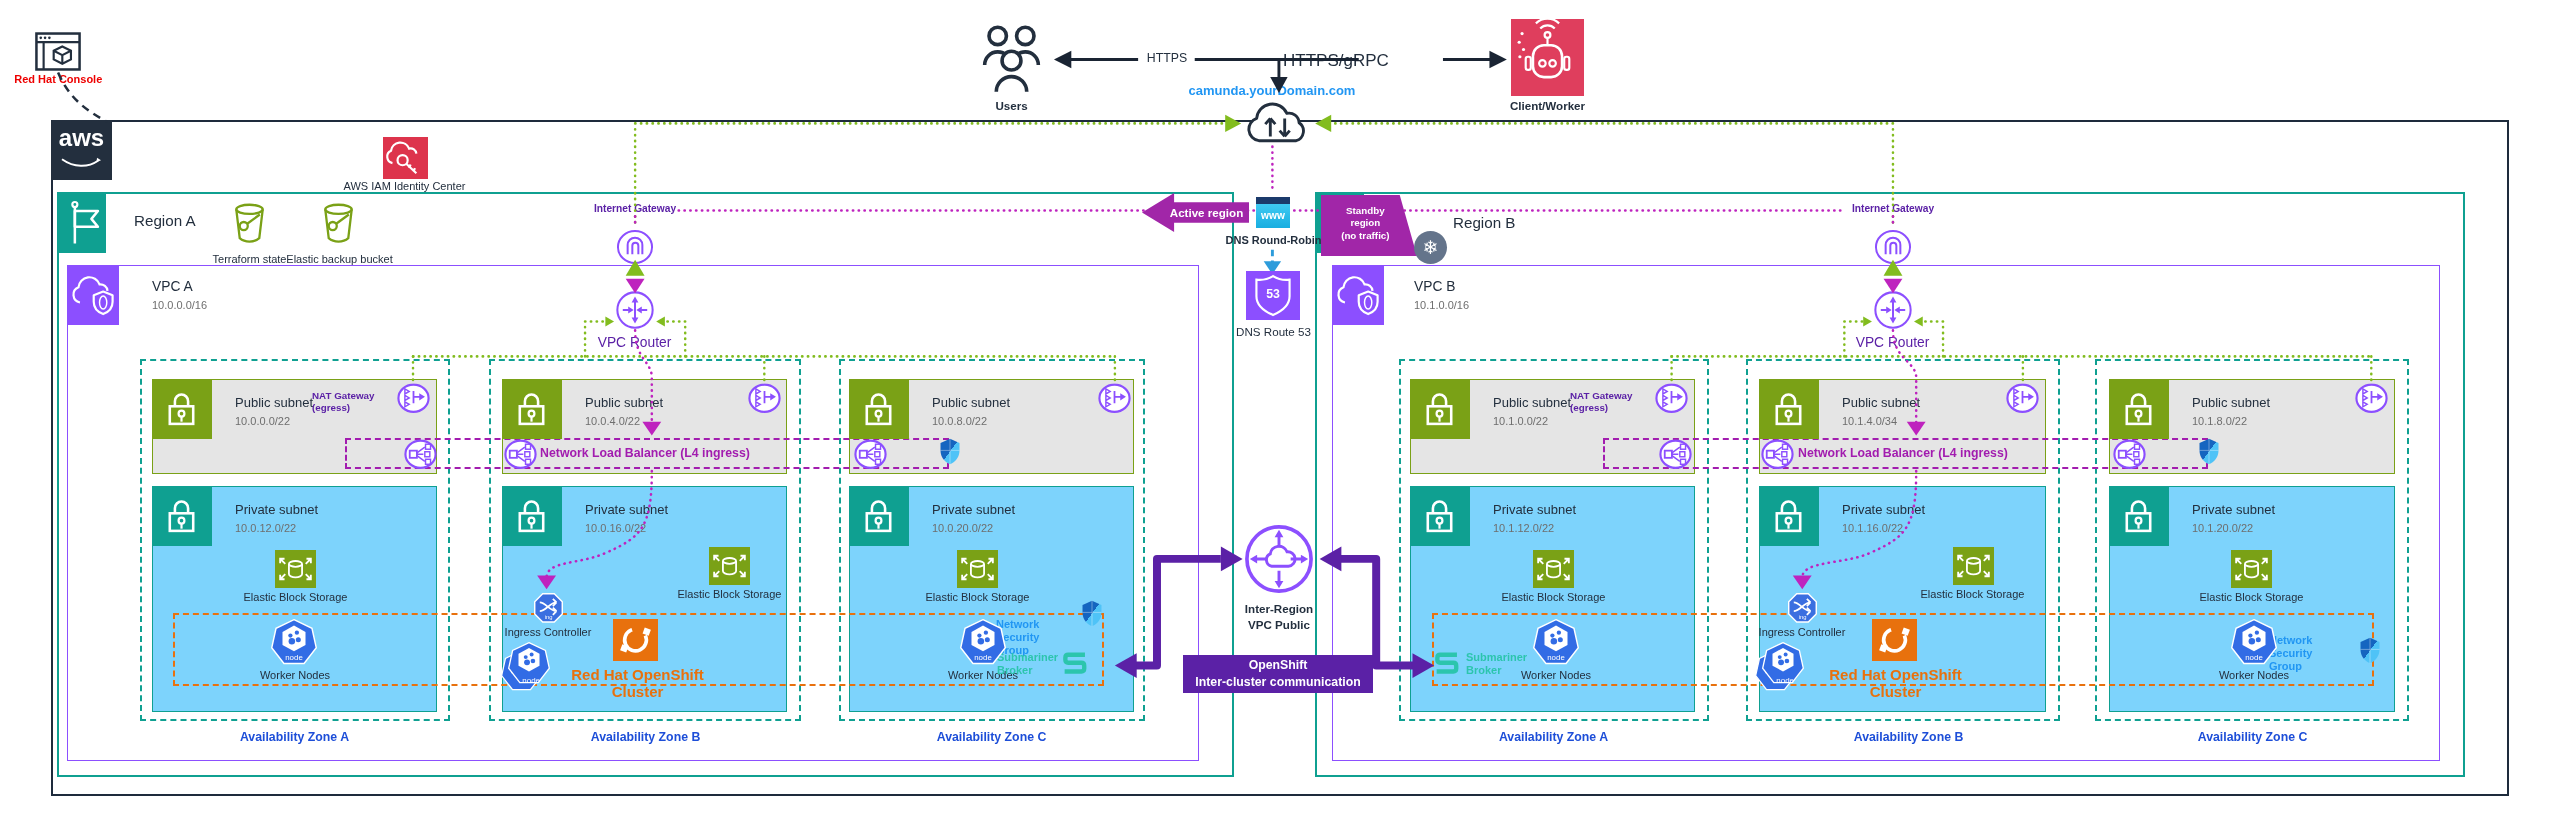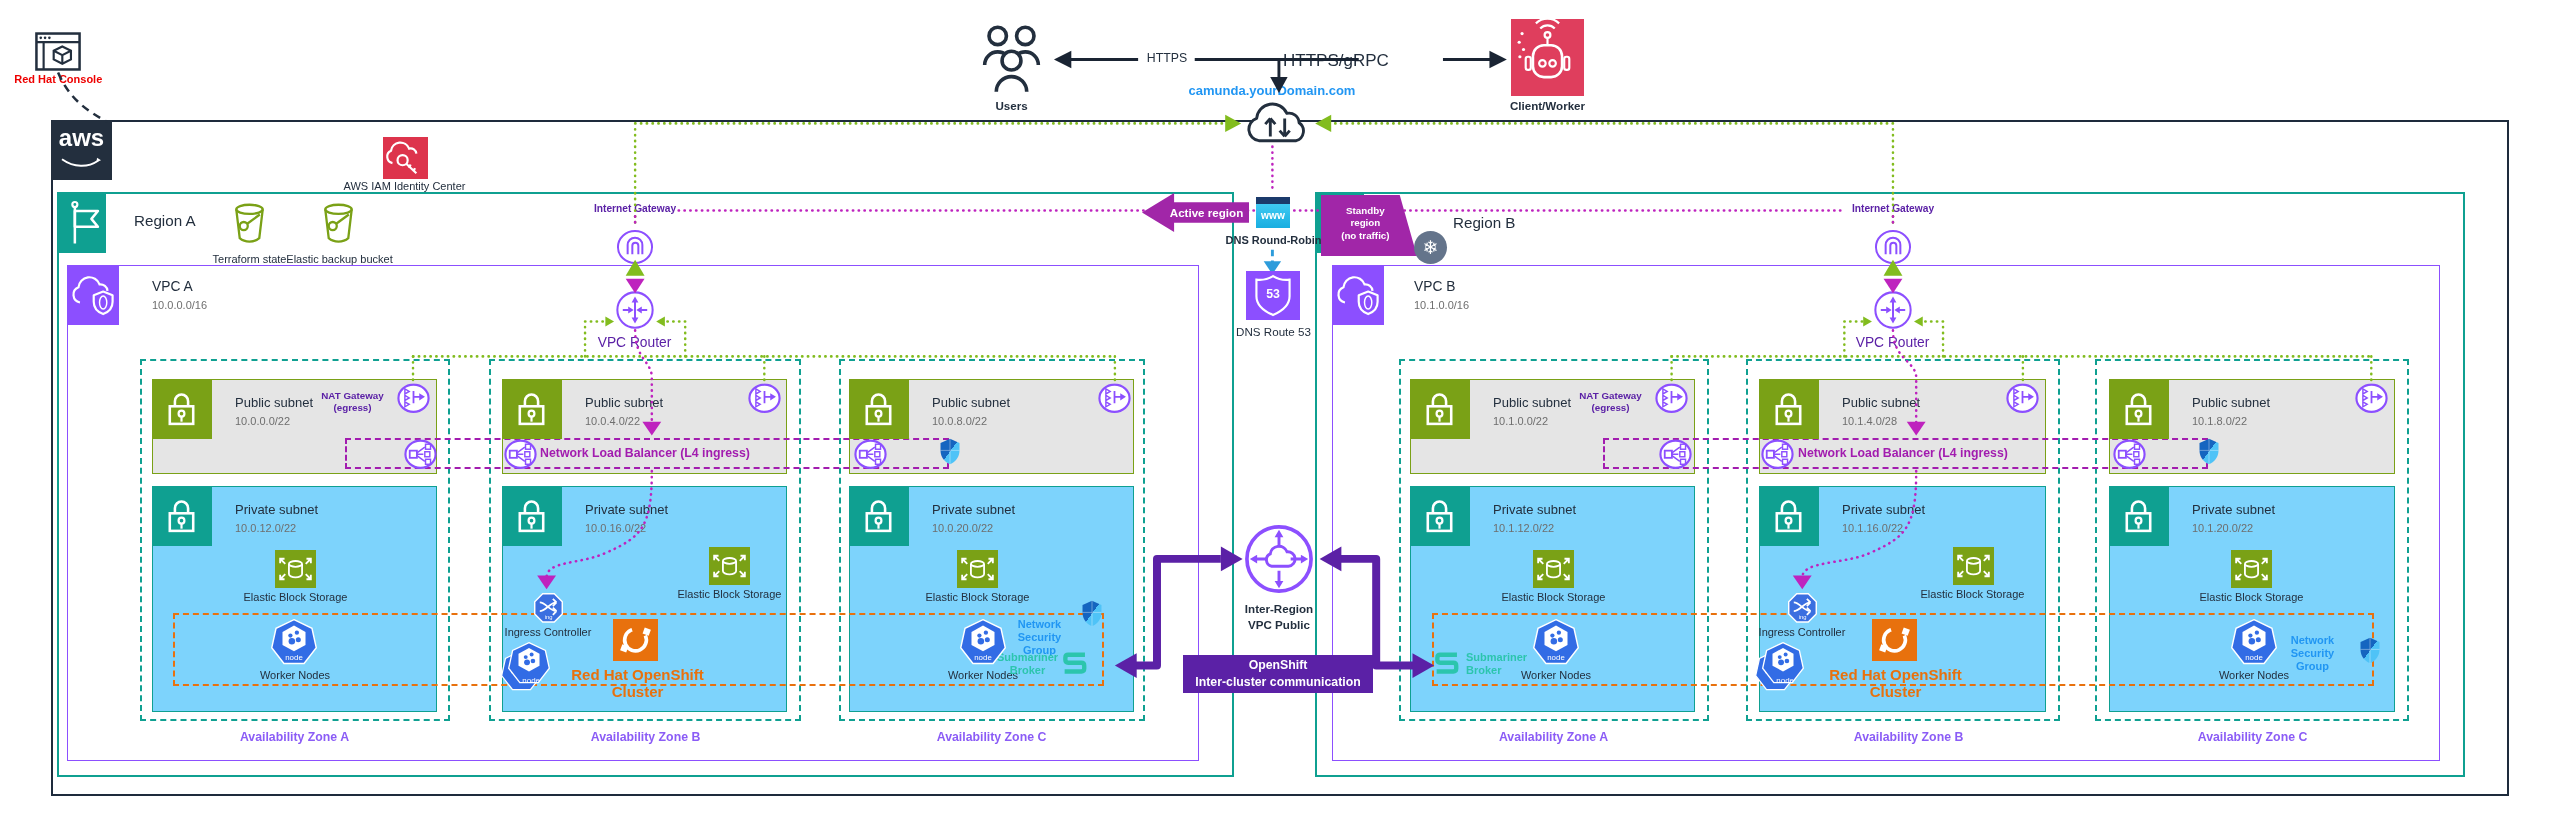--- a/index.html
+++ b/index.html
@@ -1,32 +1,32 @@
 <!DOCTYPE html>
 <html style="font-size:11.6px"><head>
 <meta charset="utf-8">
 <style>
   html,body{margin:0;padding:0;background:#fff}
   #stage{position:relative;width:2576px;height:818px;font-family:"Liberation Sans",sans-serif;color:#232F3E;overflow:hidden}
   .a{position:absolute;box-sizing:border-box}
-  .c{text-align:center}.r{text-align:center}.b{font-weight:bold}.pre{white-space:pre-line}
+  .c{text-align:center}.r{text-align:left}.b{font-weight:bold}.pre{white-space:pre-line}
   .awsbox{border:2.2px solid #1E2B3C}
   .region{border:2.2px solid #0FA091}
   .vpc{border:1.8px solid #8C4FFF}
   .az{border:2.2px dashed #0FA091}
   .pub{border:1.8px solid #7AA116;background:#e5e5e5}
   .priv{border:1.8px solid #0FA091;background:#7dd3fc}
   .nlb{border:2.5px dashed #A21CAF}
   .oc{border:2.5px dashed #E8710D}
   .locksq{background:#7AA116;z-index:2}
   .locksq.t{background:#0FA091}
   .sub-title{position:absolute;left:82px;top:14.5px;font-size:13px}
   .sub-cidr{position:absolute;left:82px;top:35px;font-size:11px;color:#6E6E6E}
   .lbl15{font-size:11px}.lbl16{font-size:11.6px}
-  .azlbl{font-size:12.3px;font-weight:600;color:#8b5cf6}
+  .azlbl{font-size:12.3px;font-weight:600;color:#1d4ed8}
   .gwlbl{font-size:10.2px;font-weight:bold;color:#5B21A6}
   .routerlbl{font-size:13.8px;font-weight:normal;color:#5B21A6}
   .natlbl{font-size:9.8px;font-weight:bold;color:#5B21A6;line-height:12.3px}
   .nlblbl{font-size:12.3px;font-weight:bold;color:#A21CAF}
   .nsglbl{font-size:11px;font-weight:bold;color:#2196F3;line-height:13px}
   .sublbl{font-size:11px;font-weight:bold;color:#2CC5AD;line-height:13px}
   .oslbl{font-size:15px;font-weight:bold;color:#E8710D}
   .ebssq{background:#7AA116;z-index:2}
   .ossq{background:#E8710D;z-index:2}
   .z2{z-index:2}.z3{z-index:3}.z4{z-index:4}.z6{z-index:6}.z7{z-index:7}
@@ -350,21 +350,21 @@
           <use href="#i-lock"></use>
         </svg></div>
   <div class="sub-title">Public subnet</div>
   <div class="sub-cidr">10.1.0.0/22</div>
 </div>
 <div class="a pub" style="left:1759px;top:379px;width:287px;height:95px">
   <div class="a locksq" style="left:-1.5px;top:-1.5px;width:60px;height:60px"><svg width="41" height="41" style="margin:9.4px" viewBox="0 0 56 56">
           <use href="#i-lock"></use>
         </svg></div>
   <div class="sub-title">Public subnet</div>
-  <div class="sub-cidr">10.1.4.0/28</div>
+  <div class="sub-cidr">10.1.4.0/34</div>
 </div>
 <div class="a pub" style="left:2109px;top:379px;width:286px;height:95px">
   <div class="a locksq" style="left:-1.5px;top:-1.5px;width:60px;height:60px"><svg width="41" height="41" style="margin:9.4px" viewBox="0 0 56 56">
           <use href="#i-lock"></use>
         </svg></div>
   <div class="sub-title">Public subnet</div>
   <div class="sub-cidr">10.1.8.0/22</div>
 </div>
 
 <svg class="a z3" style="left:397px;top:383px" width="33" height="30.5" viewBox="0 0 46 42">

